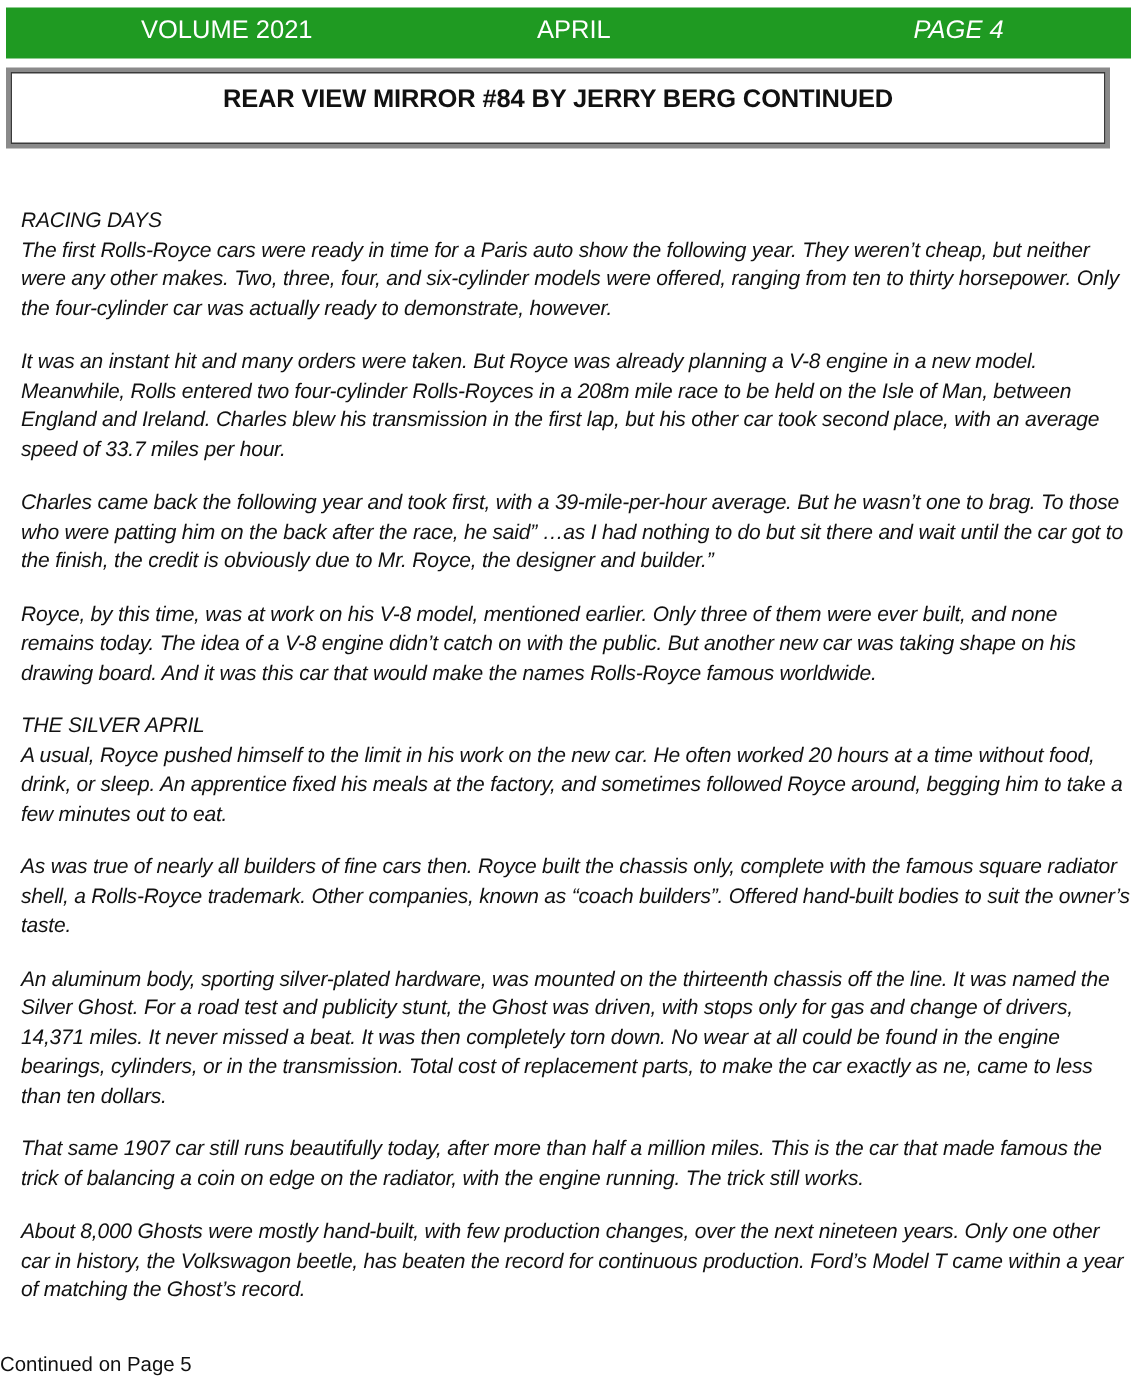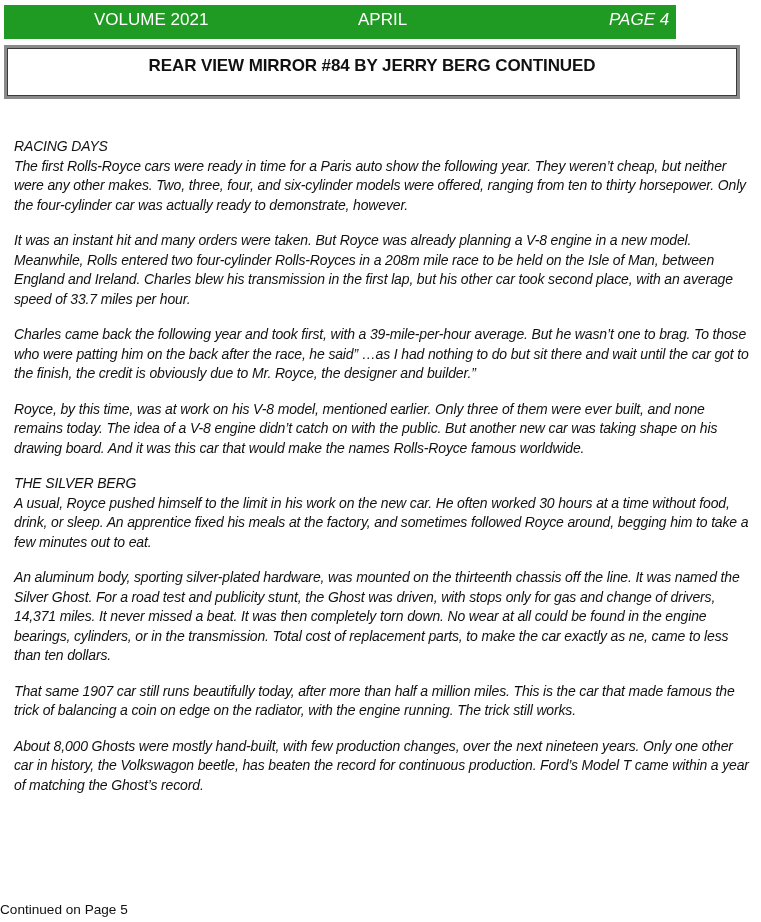--- a/index.html
+++ b/index.html
@@ -12,21 +12,21 @@
       height: 922px;
       position: relative;
       overflow: hidden;
       font-family: "Liberation Sans", sans-serif;
       color: #111111;
     }
     .banner {
       position: absolute;
       left: 4px;
       top: 5px;
-      width: 672px;
+      width: 750px;
       height: 34px;
       background: #1f9a22;
       color: #ffffff;
       font-size: 17px;
       line-height: 30px;
     }
     .banner span {
       position: absolute;
       top: 0;
     }
@@ -98,21 +98,22 @@
 
 <div class="content">
   <div>
     <div class="heading">RACING DAYS</div>
     <p>The first Rolls-Royce cars were ready in time for a Paris auto show the following year.  They weren’t cheap, but neither were any other makes.  Two, three, four, and six-cylinder models were offered, ranging from ten to thirty horsepower.  Only the four-cylinder car was actually ready to demonstrate, however.</p>
     <p>It was an instant hit and many orders were taken.  But Royce was already planning a V-8 engine in a new model.  Meanwhile, Rolls entered two four-cylinder Rolls-Royces in a 208m mile race to be held on the Isle of Man, between England and Ireland.  Charles blew his transmission in the first lap, but his other car took second place, with an average speed of 33.7 miles per hour.</p>
     <p>Charles came back the following year and took first, with a 39-mile-per-hour average.  But he wasn’t one to brag.  To those who were patting him on the back after the race, he said” …as I had nothing to do but sit there and wait until the car got to the finish, the credit is obviously due to Mr. Royce, the designer and builder.”</p>
     <p>Royce, by this time, was at work on his V-8 model, mentioned earlier.  Only three of them were ever built, and none remains today.  The idea of a V-8 engine didn’t catch on with the public.  But another new car was taking shape on his drawing board.  And it was this car that would make the names Rolls-Royce famous worldwide.</p>
   </div>
   <div>
-    <div class="heading">THE SILVER BERG</div>
-    <p>A usual, Royce pushed himself to the limit in his work on the new car.  He often worked 30 hours at a time without food, drink, or sleep.  An apprentice fixed his meals at the factory, and sometimes followed Royce around, begging him to take a few minutes out to eat.</p>
+    <div class="heading">THE SILVER APRIL</div>
+    <p>A usual, Royce pushed himself to the limit in his work on the new car.  He often worked 20 hours at a time without food, drink, or sleep.  An apprentice fixed his meals at the factory, and sometimes followed Royce around, begging him to take a few minutes out to eat.</p>
+    <p>As was true of nearly all builders of fine cars then. Royce built the chassis only, complete with the famous square radiator shell, a Rolls-Royce trademark.  Other companies, known as “coach builders”. Offered hand-built bodies to suit the owner’s taste.</p>
     <p>An aluminum body, sporting silver-plated hardware, was mounted on the thirteenth chassis off the line.  It was named the Silver Ghost.  For a road test and publicity stunt, the Ghost was driven, with stops only for gas and change of drivers, 14,371 miles.  It never missed a beat.  It was then completely torn down.  No wear at all could be found in the engine bearings, cylinders, or in the transmission.  Total cost of replacement parts, to make the car exactly as ne, came to less than ten dollars.</p>
     <p>That same 1907 car still runs beautifully today, after more than half a million miles.  This is the car that made famous the trick of balancing a coin on edge on the radiator, with the engine running.  The trick still works.</p>
     <p>About 8,000 Ghosts were mostly hand-built, with few production changes, over the next nineteen years.  Only one other car in history, the Volkswagon beetle, has beaten the record for continuous production.  Ford’s Model T came within a year of matching the Ghost’s record.</p>
   </div>
 </div>
 
 <div class="footer">Continued on Page 5</div>
 
 </body></html>

